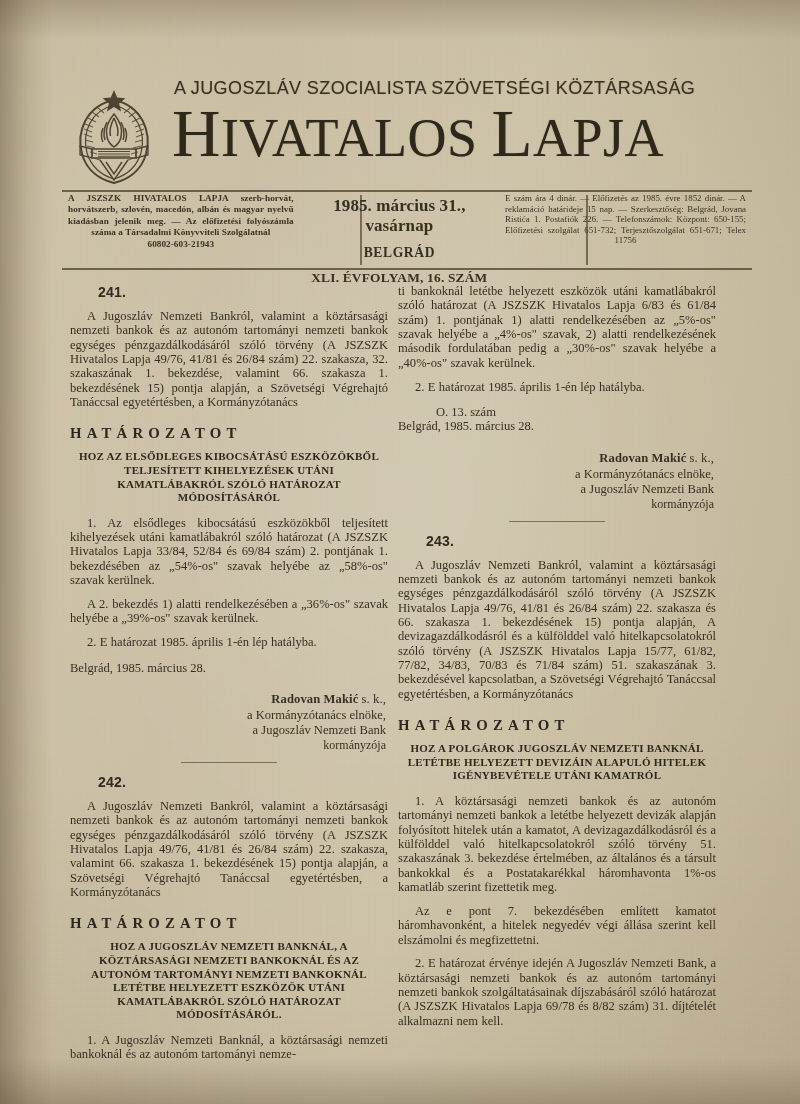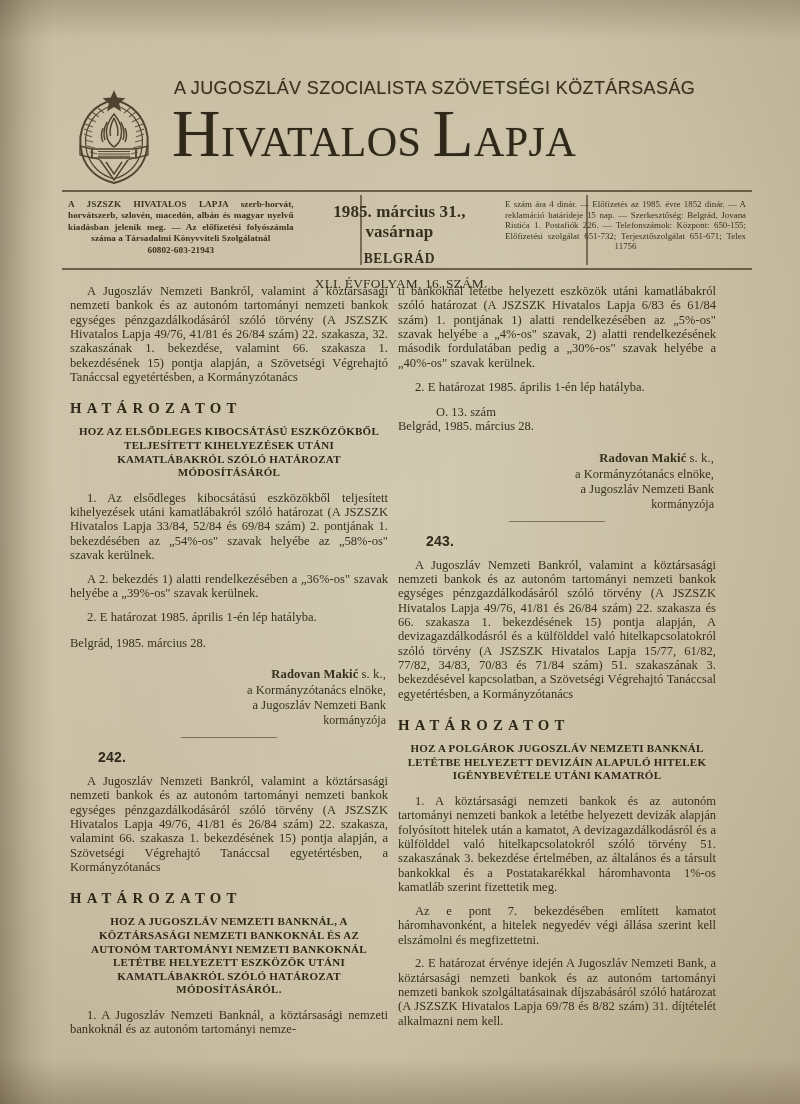--- a/index.html
+++ b/index.html
@@ -50,42 +50,42 @@
     white-space:nowrap;padding-left:2px;
     text-shadow:0 0 1px rgba(70,58,35,.4);
   }
   .mast-line2{
     font-family:"Liberation Serif", serif;
     font-size:67px;line-height:.96;letter-spacing:.5px;
     color:#2f2819;margin-top:2px;white-space:nowrap;
     text-shadow:0 0 1px rgba(60,48,28,.35);
   }
   .mast-line2 .cap{font-size:67px;}
-  .mast-line2 .sc{font-size:42px;text-align:center;}
+  .mast-line2 .sc{font-size:54px;text-align:center;}
 
   .rule-top{position:absolute;left:62px;top:190px;width:690px;height:2px;background:#453a24;opacity:.72;}
   .rule-bot{position:absolute;left:62px;top:268px;width:690px;height:2px;background:#453a24;opacity:.72;}
 
   .infobar{position:absolute;left:62px;top:193px;width:690px;height:74px;display:flex;}
-  .ib{position:relative;padding:6px 6px 0 6px;}
+  .ib{position:relative;padding:0 6px 0 6px;}
   .ib.left{width:236px;}
   .ib.mid{width:196px;text-align:center;}
   .ib.right{width:252px;}
   .vline{position:absolute;top:2px;bottom:2px;width:2px;background:#4a3e27;opacity:.65;}
   .vline.v1{left:298px;}
   .vline.v2{left:524px;}
 
   .ib.left p{
     margin:0;font-size:9.2px;line-height:11.4px;text-align:justify;
     text-align-last:center;color:#3b3220;letter-spacing:.05px;font-weight:bold;
   }
   .ib.left .acct{display:block;text-align:center;margin-top:0;}
   .ib.mid .m1{font-size:17px;font-weight:bold;margin-top:3px;letter-spacing:.1px;}
   .ib.mid .m2{font-size:13.6px;font-weight:bold;margin-top:9px;letter-spacing:.6px;}
-  .ib.mid .m3{font-size:13.4px;font-weight:normal;margin-top:9px;letter-spacing:.2px;}
+  .ib.mid .m3{font-size:13.4px;font-weight:bold;margin-top:9px;letter-spacing:.2px;}
   .ib.right p{
     margin:0;font-size:8.9px;line-height:10.6px;text-align:justify;
     text-align-last:center;color:#3b3220;letter-spacing:0;
   }
 
   
   .cols{position:absolute;left:62px;top:284px;width:690px;height:770px;}
   .col{position:absolute;top:0;width:318px;}
   .col.l{left:8px;}
   .col.r{left:336px;}
@@ -194,20 +194,21 @@
 
     <div class="ib right">
       <p>E szám ára 4 dinár. — Előfizetés az 1985. évre 1852 dinár. — A reklamáció határideje 15 nap. — Szerkesztőség: Belgrád, Jovana Ristića 1. Postafiók 226. — Telefonszámok: Központ: 650-155; Előfizetési szolgálat 651-732; Terjesztőszolgálat 651-671; Telex 11756</p>
     </div>
   </div>
 
   <div class="cols">
 
     <div class="col l">
 
+      <div class="num">241.</div>
       <p class="body">A Jugoszláv Nemzeti Bankról, valamint a köztársasági nemzeti bankok és az autonóm tartományi nemzeti bankok egységes pénzgazdálkodásáról szóló törvény (A JSZSZK Hivatalos Lapja 49/76, 41/81 és 26/84 szám) 22. szakasza, 32. szakaszának 1. bekezdése, valamint 66. szakasza 1. bekezdésének 15) pontja alapján, a Szövetségi Végrehajtó Tanáccsal egyetértésben, a Kormányzótanács</p>
 
       <div class="hz">HATÁROZATOT</div>
       <div class="subhead">HOZ AZ ELSŐDLEGES KIBOCSÁTÁSÚ ESZKÖZÖKBŐL TELJESÍTETT KIHELYEZÉSEK UTÁNI KAMATLÁBAKRÓL SZÓLÓ HATÁROZAT MÓDOSÍTÁSÁRÓL</div>
 
       <p class="body">1. Az elsődleges kibocsátású eszközökből teljesített kihelyezések utáni kamatlábakról szóló határozat (A JSZSZK Hivatalos Lapja 33/84, 52/84 és 69/84 szám) 2. pontjának 1. bekezdésében az „54%-os" szavak helyébe az „58%-os" szavak kerülnek.</p>
       <p class="body gap">A 2. bekezdés 1) alatti rendelkezésében a „36%-os" szavak helyébe a „39%-os" szavak kerülnek.</p>
       <p class="body gap">2. E határozat 1985. április 1-én lép hatályba.</p>
 
       <div class="ref">

